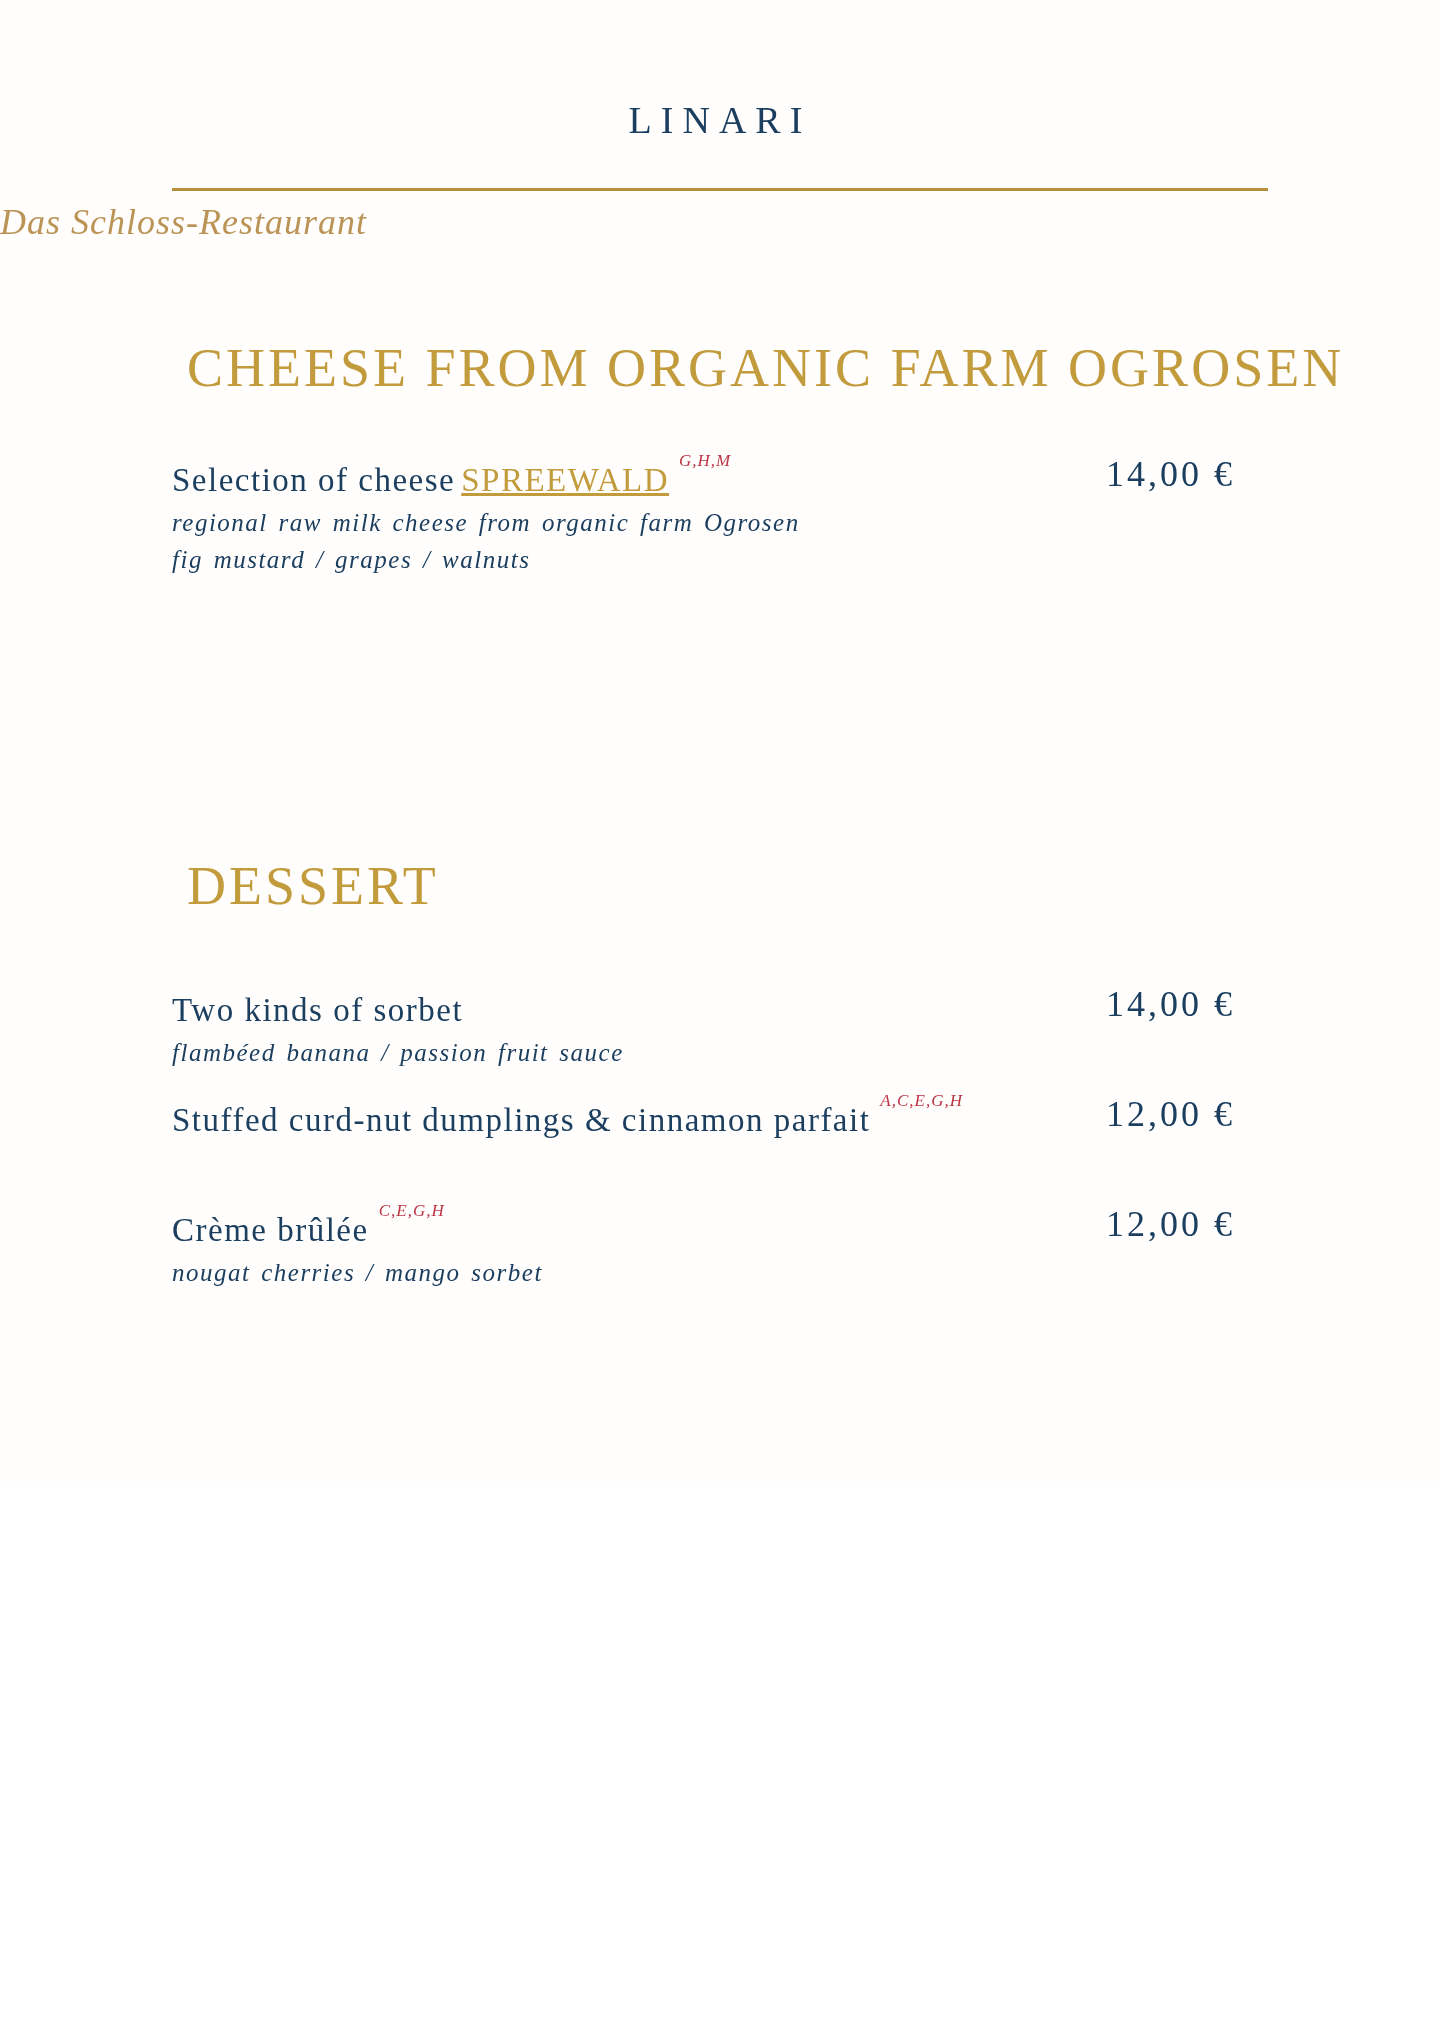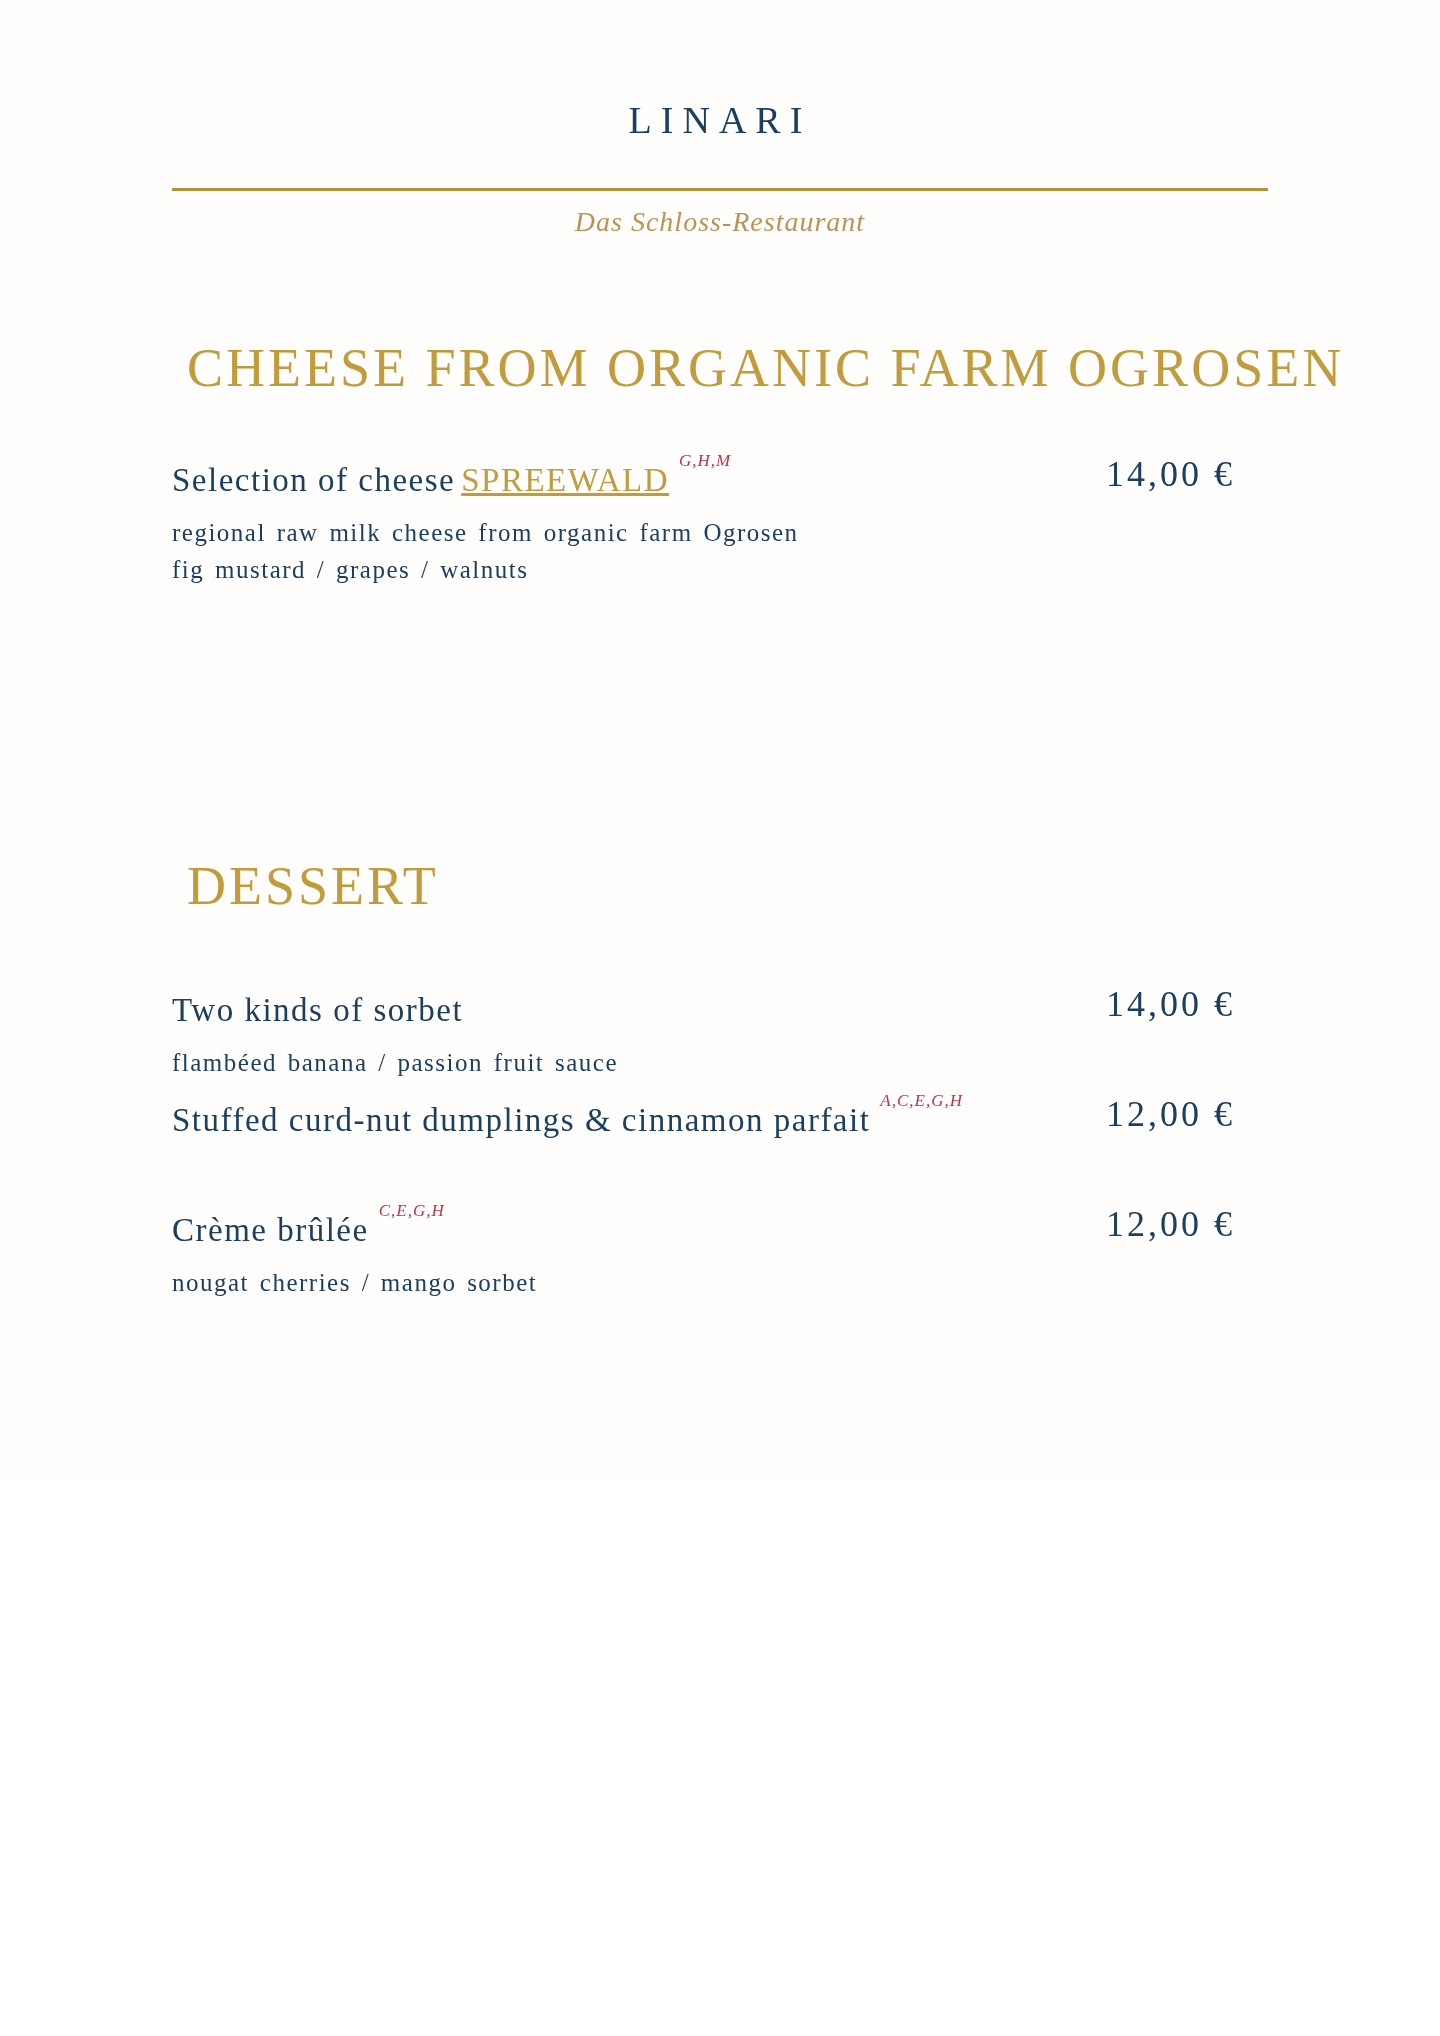--- a/index.html
+++ b/index.html
@@ -20,23 +20,22 @@
     color:var(--navy,#1c3f60);
   }
   .rule{
     position:absolute;left:172px;width:1096px;height:3px;
     background:var(--gold_line,#b5903c);
   }
   .rule-top{top:188px;}
   .rule-bottom{top:1869px;height:3px;}
   .subtitle{
     position:absolute;top:202px;left:0;width:1440px;
-    text-align:center;
     font-style:italic;
-    font-size:28px;line-height:40px;
+    font-size:36px;line-height:40px;
     letter-spacing:1px;
     color:var(--gold_soft,#ba9355);
   }
   
   .section-title{
     position:absolute;left:172px;margin:15px;
     font-weight:normal;
     font-size:54px;line-height:62px;
     letter-spacing:3px;
     color:var(--gold,#c29b3c);
@@ -60,21 +59,22 @@
   }
   .item-highlight{color:var(--gold,#c29b3c);margin-left:6px;text-decoration:underline;}
   .allergens{
     position:relative;top:-13px;
     font-size:17px;font-style:italic;
     letter-spacing:1px;
     color:var(--red,#bd3544);
     margin-left:10px;
   }
   .item-desc{
-    margin-top:12px;
+    margin-top:2px;
+    font-style:italic;
     font-size:25px;line-height:37px;
     letter-spacing:1.5px;word-spacing:3px;
     color:var(--navy,#1c3f60);
   }
   .price{
     position:absolute;top:0;right:0;
     font-size:36px;line-height:44px;
     letter-spacing:3px;
     color:var(--navy,#1c3f60);
     white-space:nowrap;

